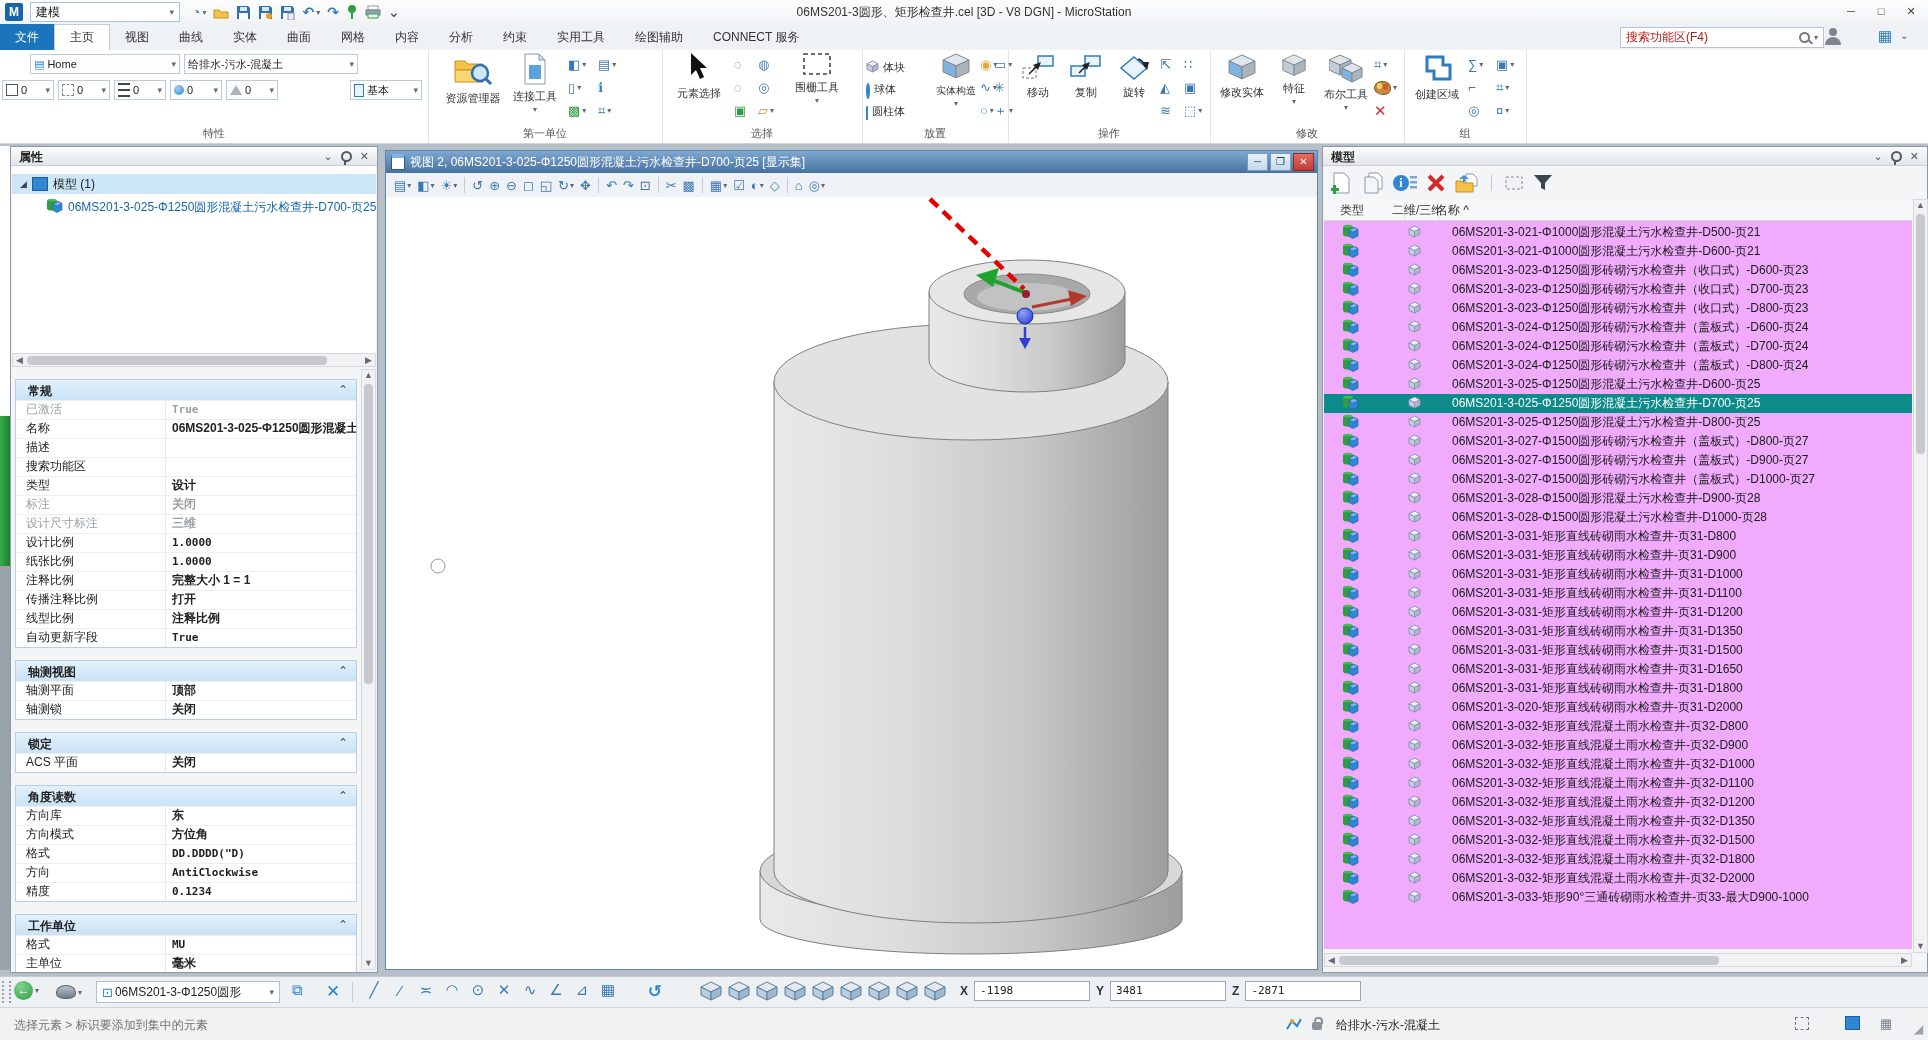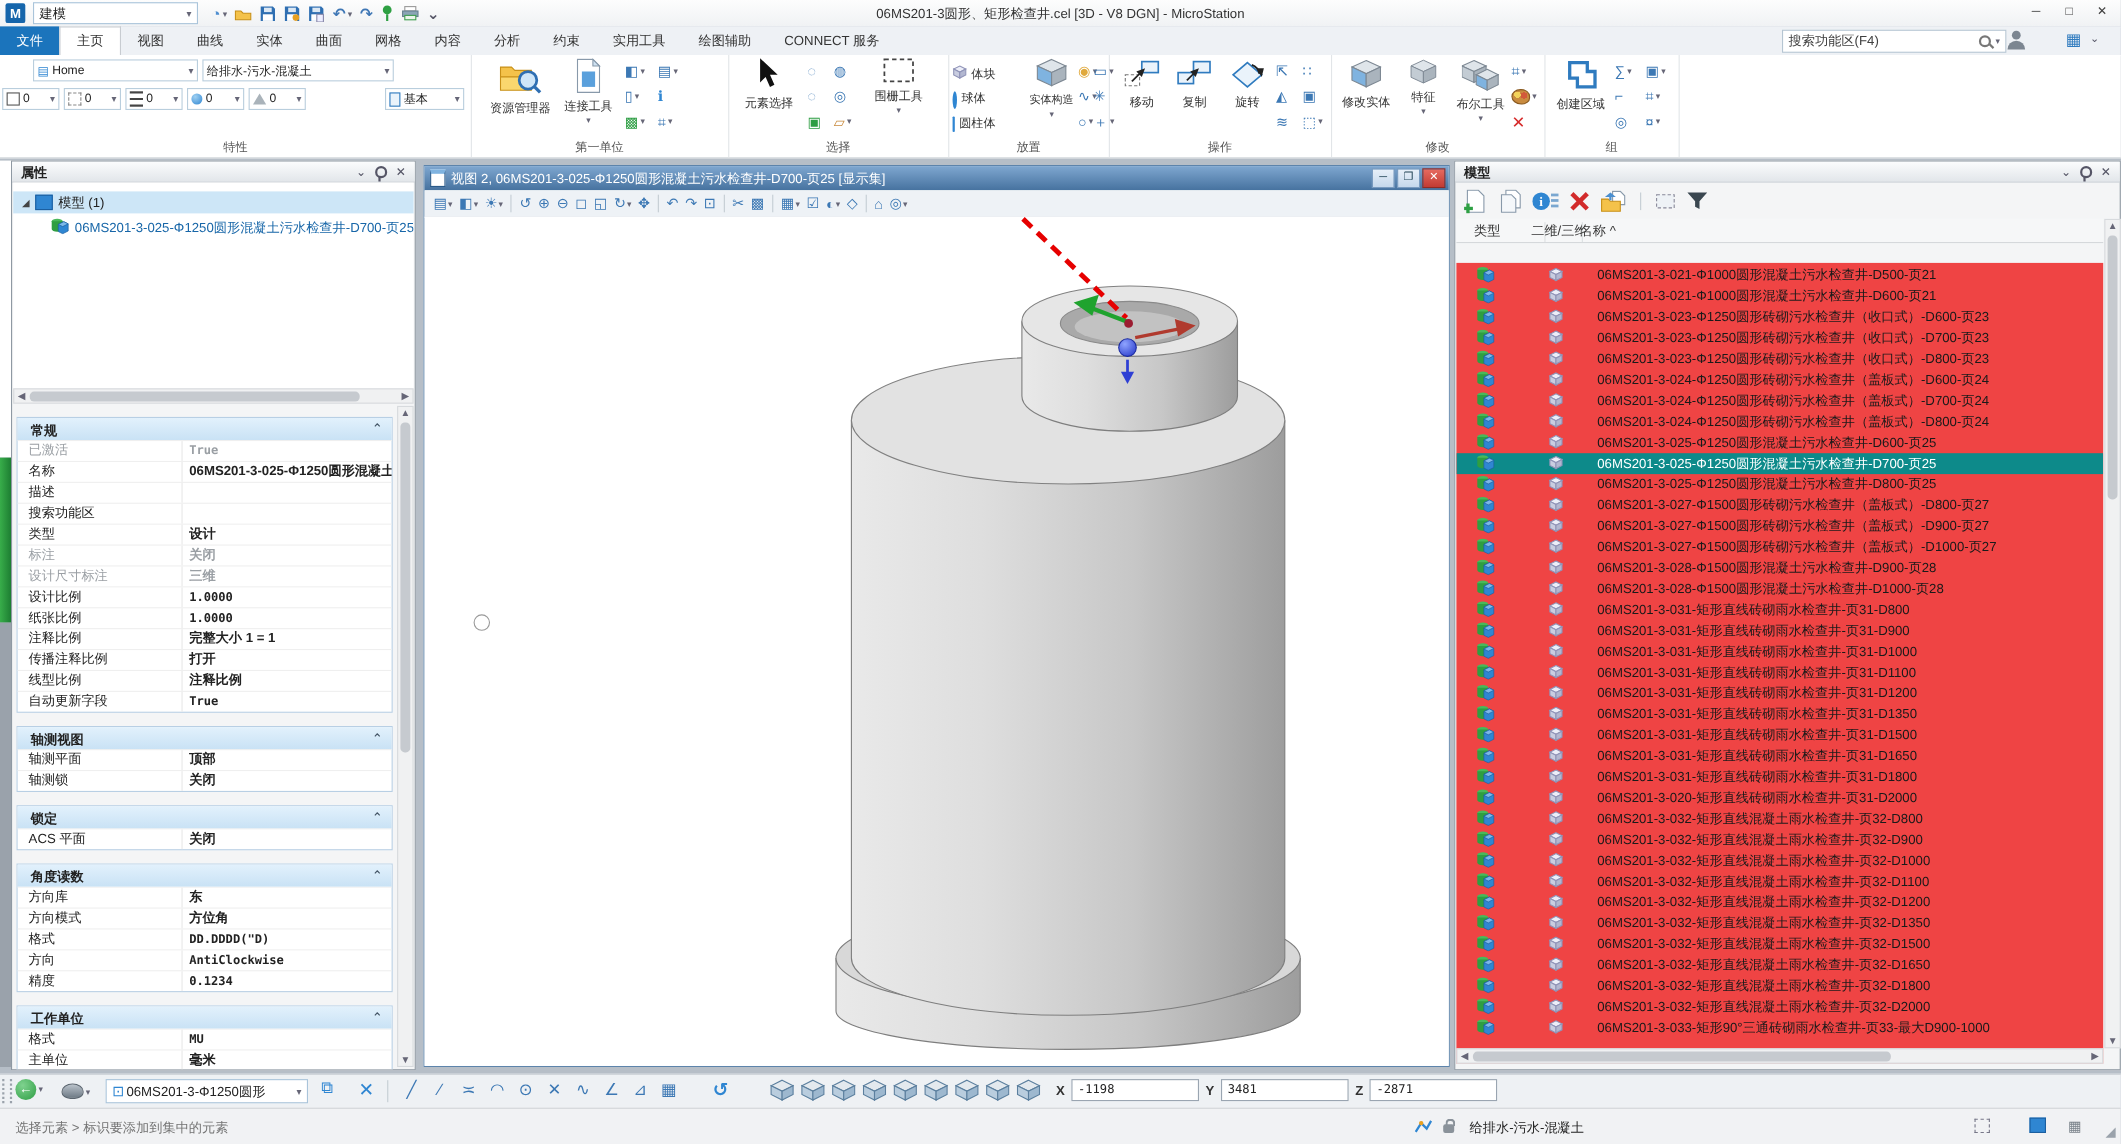--- a/index.html
+++ b/index.html
@@ -17,21 +17,21 @@
   #apptitle{left:0;top:4px;width:1928px;text-align:center;color:#333;pointer-events:none}
   #wincontrols{right:2px;top:0;display:flex}
   .wbtn{width:30px;height:22px;text-align:center;line-height:22px;color:#444;font-size:11px}
   
   #tabbar{left:0;top:24px;width:1928px;height:26px;background:#eef1f5;border-bottom:1px solid #d5dade}
   #tabs{display:flex;height:26px}
   .tab{padding:0 15px;line-height:26px;color:#333}
   .tab.filetab{background:#1b74bc;color:#fff}
   .tab.active{background:#fff;border:1px solid #c8ccd1;border-bottom:none;line-height:24px}
   #searchbox{left:1620px;top:3px;width:192px;height:19px;background:#fff;border:1px solid #b5c5d2;display:flex;align-items:center;padding:0 5px;gap:4px}
-  #searchbox .ph{color:#404040}
+  #searchbox .ph{color:#b91c1c}
   .mag{width:7px;height:7px;border:2px solid #777;border-radius:50%;position:relative;margin-left:auto}
   .mag::after{content:"";position:absolute;left:7px;top:7px;width:5px;height:2px;background:#777;transform:rotate(45deg)}
   #personicon{left:1824px;top:4px;width:18px;height:17px}
   #personicon::before{content:"";position:absolute;left:5px;top:0;width:8px;height:8px;border-radius:50%;background:#7c8691}
   #personicon::after{content:"";position:absolute;left:1px;top:9px;width:16px;height:8px;border-radius:8px 8px 0 0;background:#7c8691}
   #appsicon{left:1878px;top:3px;color:#2f7bbf;font-size:15px}
   #appscar{left:1900px;top:6px;color:#556;font-size:10px}
   
   #ribbon{left:0;top:50px;width:1928px;height:93px;background:#fff;border-bottom:1px solid #cfd4d9}
   .rgroup{position:absolute;top:0;height:93px;border-right:1px solid #e2e5e8}
@@ -87,21 +87,21 @@
   .vwb.close{background:linear-gradient(#e66a60,#c23b33);border-color:#8f2a24;color:#fff;font-weight:bold}
   #vtbar{position:absolute;left:0;top:22px;right:0;height:24px;background:#eef2f6;border-bottom:1px solid #ccd4db;display:flex;align-items:center;padding-left:6px;gap:2px}
   .vicon{display:flex;align-items:center;gap:1px;color:#3c78b4;font-size:13px;padding:0 2px}
   .vsep{width:1px;height:16px;background:#c4ccd3;margin:0 3px}
   #vcanvas{position:absolute;left:0;top:46px;width:931px;height:772px;background:#fff}
   
   #mtb{position:absolute;left:0;top:19px;right:0;height:33px;display:flex;align-items:center;gap:9px;padding-left:8px}
   .mtbi{display:flex;align-items:center}
   #mcolhdr{position:absolute;left:1px;top:52px;width:588px;height:22px;background:#f6f7f8;border-bottom:1px solid #d5d8db;box-sizing:border-box}
   .mcol{position:absolute;top:3px;height:18px;border-right:1px solid #dcdfe2;overflow:hidden;white-space:nowrap;color:#333}
-  #mrows{position:absolute;left:1px;top:92px;width:588px;height:726px;background:#ef4444;overflow:hidden;padding-top:2px}
+  #mrows{position:absolute;left:1px;top:74px;width:588px;height:726px;background:#f0abfc;overflow:hidden;padding-top:2px}
   .mrow{height:19px;display:flex;align-items:center;white-space:nowrap}
   .mticon{position:relative;left:18px;width:18px}
   .mdicon{position:relative;left:66px;width:14px}
   .mname{position:relative;left:96px;color:#1a1a1a}
   .mrow.sel{background:#0d8a8a;color:#fff}
   .mrow.sel .mname{color:#fff}
   
   #bottombar{left:0;top:976px;width:1928px;height:31px;background:#eef1f4;border-top:1px solid #c5cbd1}
   #grip{left:2px;top:4px;width:5px;height:22px;border-left:2px dotted #9aa2ab;border-right:2px dotted #9aa2ab}
   .bico{position:absolute;top:4px;display:flex;align-items:center;gap:2px}
@@ -1349,34 +1349,20 @@
                 <path d="M1,3.2 v7 a5,2.4 0 0 0 10,0 v-7" fill="#2f9e41"></path>
                 <polygon points="7,6 12,3.5 16,5.5 16,12 11,14.5 7,12.5" fill="#2f86d2" stroke="#1b5fa0" stroke-width=".6"></polygon>
                 <polygon points="7,6 12,3.5 16,5.5 11,8" fill="#7db8e8" stroke="#1b5fa0" stroke-width=".6"></polygon>
               </svg></span>
             <span class="mdicon"><svg width="13" height="13" viewBox="0 0 13 13">
                 <polygon points="6.5,1 12,3.8 6.5,6.6 1,3.8" fill="#eceef8" stroke="#9094b8"></polygon>
                 <polygon points="1,3.8 6.5,6.6 6.5,12 1,9.2" fill="#c9cde0" stroke="#9094b8"></polygon>
                 <polygon points="12,3.8 6.5,6.6 6.5,12 12,9.2" fill="#b2b7d0" stroke="#9094b8"></polygon>
               </svg></span>
             <span class="mname">06MS201-3-032-矩形直线混凝土雨水检查井-页32-D1500</span>
-          </div>
-          <div class="mrow">
-            <span class="mticon"><svg width="17" height="15">
-                <ellipse cx="6" cy="3.2" rx="5" ry="2.4" fill="#49b85a"></ellipse>
-                <path d="M1,3.2 v7 a5,2.4 0 0 0 10,0 v-7" fill="#2f9e41"></path>
-                <polygon points="7,6 12,3.5 16,5.5 16,12 11,14.5 7,12.5" fill="#2f86d2" stroke="#1b5fa0" stroke-width=".6"></polygon>
-                <polygon points="7,6 12,3.5 16,5.5 11,8" fill="#7db8e8" stroke="#1b5fa0" stroke-width=".6"></polygon>
-              </svg></span>
-            <span class="mdicon"><svg width="13" height="13" viewBox="0 0 13 13">
-                <polygon points="6.5,1 12,3.8 6.5,6.6 1,3.8" fill="#eceef8" stroke="#9094b8"></polygon>
-                <polygon points="1,3.8 6.5,6.6 6.5,12 1,9.2" fill="#c9cde0" stroke="#9094b8"></polygon>
-                <polygon points="12,3.8 6.5,6.6 6.5,12 12,9.2" fill="#b2b7d0" stroke="#9094b8"></polygon>
-              </svg></span>
-            <span class="mname">06MS201-3-032-矩形直线混凝土雨水检查井-页32-D1650</span>
           </div>
           <div class="mrow">
             <span class="mticon"><svg width="17" height="15">
                 <ellipse cx="6" cy="3.2" rx="5" ry="2.4" fill="#49b85a"></ellipse>
                 <path d="M1,3.2 v7 a5,2.4 0 0 0 10,0 v-7" fill="#2f9e41"></path>
                 <polygon points="7,6 12,3.5 16,5.5 16,12 11,14.5 7,12.5" fill="#2f86d2" stroke="#1b5fa0" stroke-width=".6"></polygon>
                 <polygon points="7,6 12,3.5 16,5.5 11,8" fill="#7db8e8" stroke="#1b5fa0" stroke-width=".6"></polygon>
               </svg></span>
             <span class="mdicon"><svg width="13" height="13" viewBox="0 0 13 13">
                 <polygon points="6.5,1 12,3.8 6.5,6.6 1,3.8" fill="#eceef8" stroke="#9094b8"></polygon>

